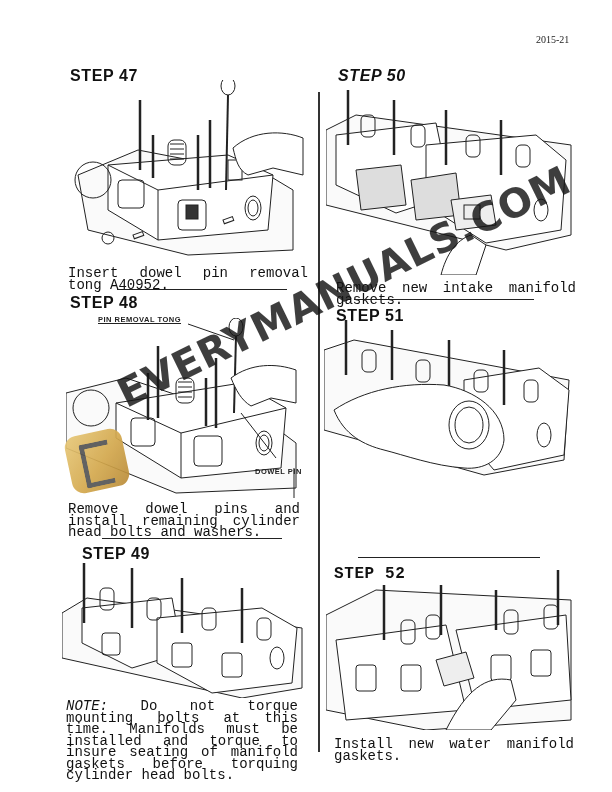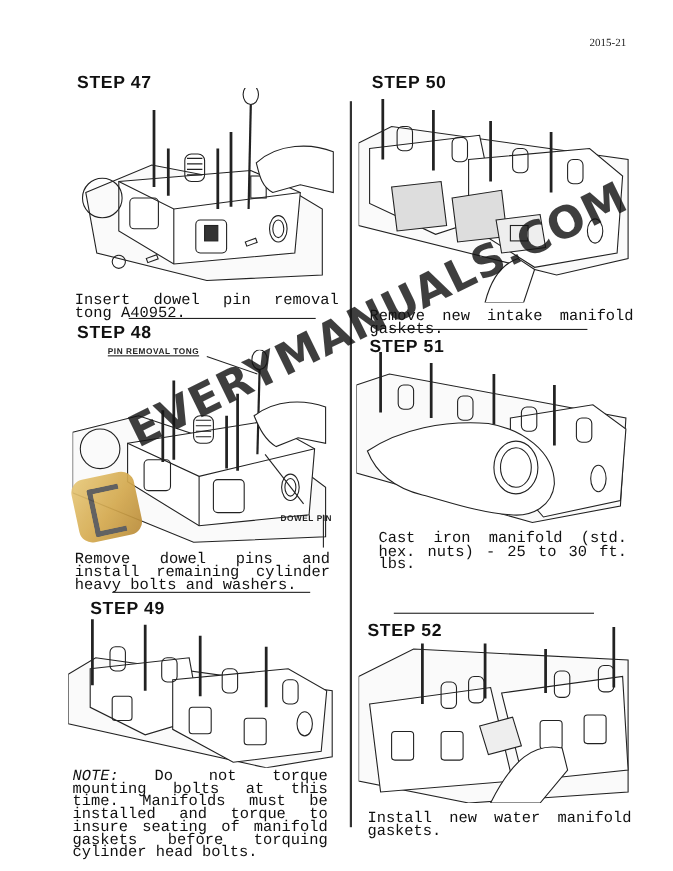--- a/index.html
+++ b/index.html
@@ -104,21 +104,21 @@
     <path d="M112 64 h14 M112 69 h14 M112 74 h14 M112 79 h14"></path>
     <ellipse cx="170" cy="9" rx="7" ry="9"></ellipse>
     <line x1="170" y1="18" x2="168" y2="95" stroke-width="2"></line>
     <path d="M165 60 C185 45 210 45 230 52 L230 85 L205 80 L185 88 C175 82 170 72 165 60 Z" fill="#fff"></path>
     <circle cx="25" cy="90" r="18"></circle>
     <line x1="175" y1="95" x2="210" y2="140"></line>
     <line x1="228" y1="150" x2="228" y2="180"></line>
   </svg>
 </div>
 <div class="callout" style="left:255px; top:467px;">DOWEL PIN</div>
-<div class="caption" style="left:68px; top:504px; width:232px;">Remove dowel pins and install remaining cylinder heavy bolts and washers.</div>
+<div class="caption" style="left:68px; top:504px; width:232px;">Remove dowel pins and install remaining cylinder head bolts and washers.</div>
 <div class="rule" style="left:102px; top:538px; width:180px;"></div>
 
 <div class="step-title" style="left:66px; top:545px;margin-left:16px;">STEP 49</div>
 <div class="figure" style="left:62px; top:558px; width:250px; height:140px;">
   <svg viewBox="0 0 250 140" fill="none" stroke="#222" stroke-width="1">
     <path d="M0 55 L25 40 L240 70 L240 130 L180 140 L0 100 Z" fill="#fafafa"></path>
     <path d="M20 50 L110 40 L120 95 L70 110 L20 85 Z" fill="#fff"></path>
     <path d="M95 60 L200 50 L235 70 L230 125 L150 135 L95 105 Z" fill="#fff"></path>
     <rect x="40" y="75" width="18" height="22" rx="3"></rect>
     <rect x="110" y="85" width="20" height="24" rx="3"></rect>
@@ -129,21 +129,21 @@
     <line x1="120" y1="20" x2="120" y2="75" stroke-width="2.5"></line>
     <line x1="180" y1="30" x2="180" y2="85" stroke-width="2.5"></line>
     <rect x="38" y="30" width="14" height="22" rx="5"></rect>
     <rect x="85" y="40" width="14" height="22" rx="5"></rect>
     <rect x="140" y="50" width="14" height="22" rx="5"></rect>
     <rect x="195" y="60" width="14" height="22" rx="5"></rect>
   </svg>
 </div>
 <div class="caption" style="left:66px; top:701px; width:232px;"><i>NOTE:</i> <span>Do not torque mounting bolts at this time. Manifolds must be installed and torque to insure seating of manifold gaskets before torquing cylinder head bolts.</span></div>
 
-<div class="step-title" style="left:338px; top:67px;">STEP 50</div>
+<div class="step-title" style="left:338px; top:67px;font-style:italic;">STEP 50</div>
 <div class="figure" style="left:326px; top:85px; width:250px; height:190px;">
   <svg viewBox="0 0 250 190" fill="none" stroke="#222" stroke-width="1">
     <path d="M0 45 L30 30 L245 60 L245 150 L180 165 L0 120 Z" fill="#fafafa"></path>
     <path d="M10 50 L110 38 L125 110 L70 128 L10 100 Z" fill="#fff"></path>
     <path d="M100 60 L210 50 L240 75 L235 145 L160 158 L100 120 Z" fill="#fff"></path>
     <path d="M30 85 L75 80 L80 120 L35 125 Z" fill="#ddd"></path>
     <path d="M85 95 L130 88 L135 130 L90 135 Z" fill="#ddd"></path>
     <path d="M125 115 L165 110 L170 140 L130 145 Z" fill="#eee"></path>
     <rect x="138" y="120" width="16" height="14"></rect>
     <ellipse cx="215" cy="125" rx="7" ry="11"></ellipse>
@@ -174,25 +174,24 @@
     <rect x="38" y="30" width="14" height="22" rx="5"></rect>
     <rect x="92" y="40" width="14" height="22" rx="5"></rect>
     <rect x="150" y="50" width="14" height="22" rx="5"></rect>
     <rect x="200" y="60" width="14" height="22" rx="5"></rect>
     <path d="M10 90 C40 70 80 62 120 65 C150 70 180 90 180 120 C178 140 160 150 140 148 C110 146 80 135 60 130 C40 125 20 115 10 90 Z" fill="#fff"></path>
     <ellipse cx="145" cy="105" rx="20" ry="24"></ellipse>
     <ellipse cx="145" cy="105" rx="14" ry="18"></ellipse>
   </svg>
 </div>
 <div class="caption" style="left:334px; top:485px; width:236px;">
-  <span class="indent">Cast iron manifold (std. hex. nuts) - 25 to 30 ft. lbs.</span>
 </div>
 <div class="rule" style="left:358px; top:557px; width:182px;"></div>
 
-<div class="step-title" style="left:334px; top:565px;">STEP 52</div>
+<div class="step-title" style="left:334px; top:565px;font-family:Liberation Mono, monospace;">STEP 52</div>
 <div class="figure" style="left:326px; top:570px; width:250px; height:160px;">
   <svg viewBox="0 0 250 160" fill="none" stroke="#222" stroke-width="1">
     <path d="M0 45 L50 20 L245 30 L245 150 L100 160 L0 140 Z" fill="#fafafa"></path>
     <path d="M10 70 L120 55 L140 140 L20 150 Z" fill="#fff"></path>
     <path d="M130 60 L240 45 L245 130 L150 140 Z" fill="#fff"></path>
     <rect x="30" y="95" width="20" height="26" rx="3"></rect>
     <rect x="75" y="95" width="20" height="26" rx="3"></rect>
     <rect x="165" y="85" width="20" height="26" rx="3"></rect>
     <rect x="205" y="80" width="20" height="26" rx="3"></rect>
     <line x1="58" y1="15" x2="58" y2="70" stroke-width="2.5"></line>

